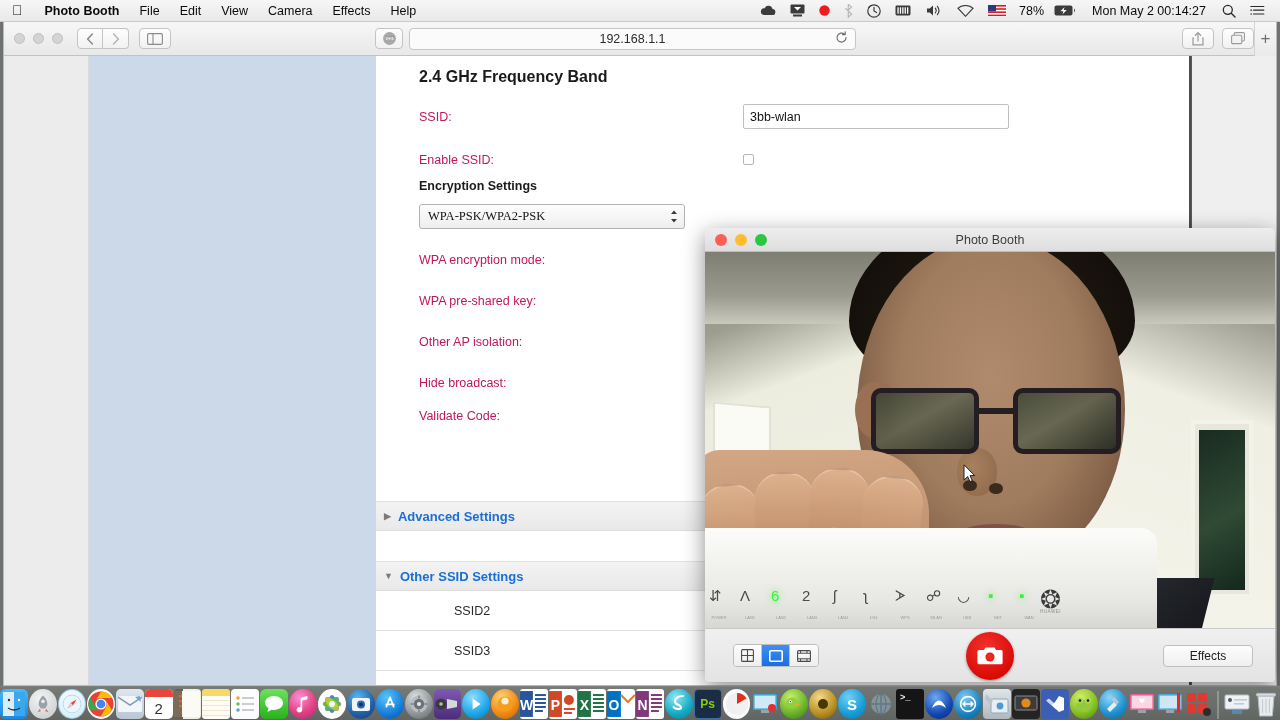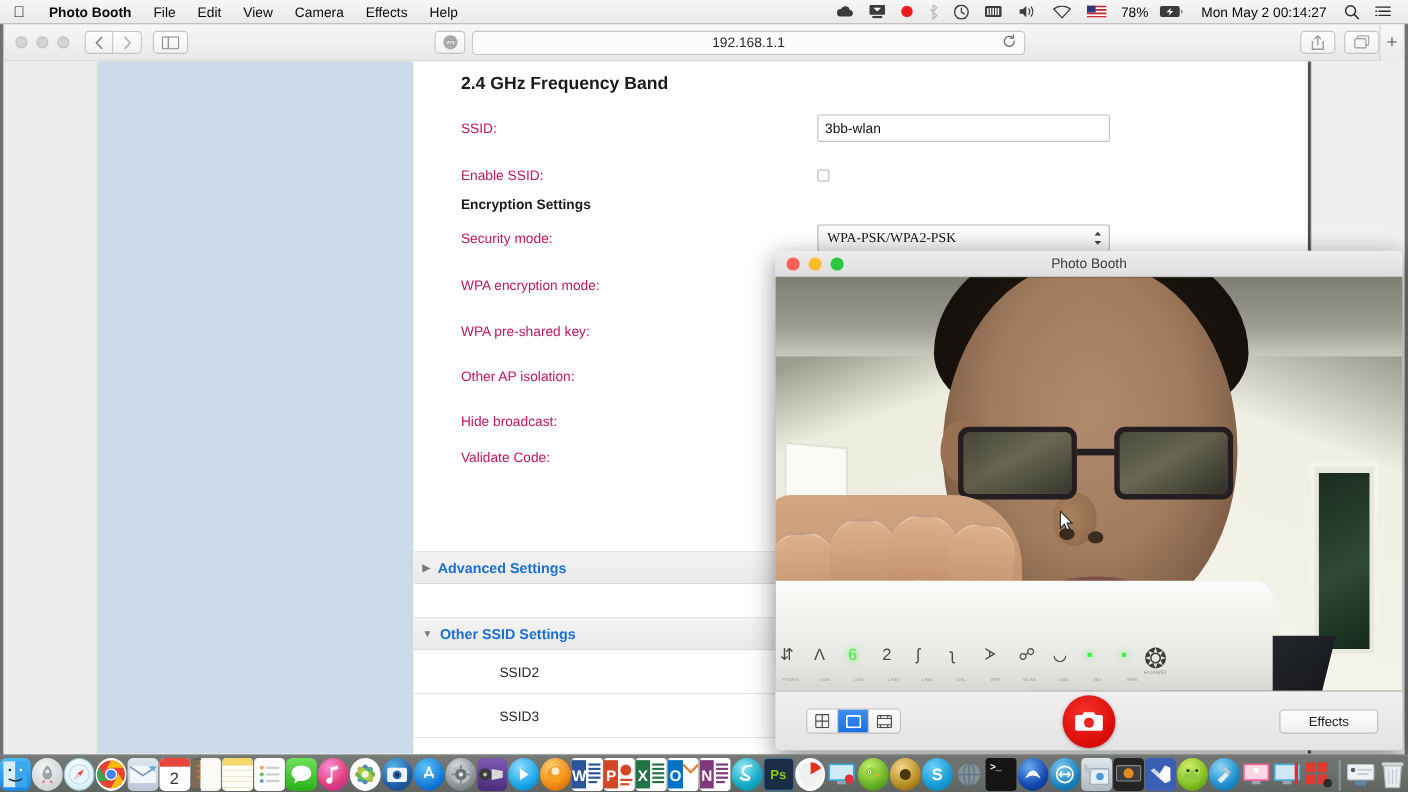--- a/index.html
+++ b/index.html
@@ -54,21 +54,21 @@
     background:linear-gradient(#fefefe,#f1f1f1);
     display:flex;align-items:center;justify-content:center;
     color:#6d6d6d;
   }
   .navgrp { display:flex; }
   .navgrp .tbtn { width:26px; border-radius:0; }
   .navgrp .tbtn:first-child { border-radius:4px 0 0 4px; }
   .navgrp .tbtn:last-child { border-radius:0 4px 4px 0; border-left:none;}
   .sidebarbtn { width:32px; margin-left:10px;}
   .readerbtn { width:28px; margin-right:6px;}
-  .urlwrap { position:absolute; left:391px; width:537px; }
+  .urlwrap { position:absolute; left:371px; width:481px; }
   #urlbar {
     height:22px; border:1px solid #c6c6c6; border-radius:4px;
     background:#fbfbfb;
     display:flex; align-items:center; justify-content:center;
     font-size:12.5px; color:#2b2b2b; position:relative;
   }
   #reload { position:absolute; right:7px; top:2px; color:#777; font-size:13px;}
   .rightgrp { position:absolute; right:22px; display:flex; gap:8px;}
   .rightgrp .tbtn { width:32px; }
   #plusbtn {
@@ -448,21 +448,20 @@
         <div class="row tight">
           <div class="lbl">Enable SSID:</div>
           <div class="ckbox"></div>
         </div>
 
         <div class="row" style="margin-bottom:8px">
           <div class="lbl bold">Encryption Settings</div>
         </div>
 
         <div class="row">
-          <div class="lbl">Security mode:</div>
           <div class="selwrap">
             <span>WPA-PSK/WPA2-PSK</span>
             <span class="selarrows">
               <svg width="8" height="13" viewBox="0 0 8 13">
                   <path d="M4 0.6l3 3.4H1z" fill="#3a3a3a"></path>
                   <path d="M4 12.4l3-3.4H1z" fill="#3a3a3a"></path>
                 </svg>
             </span>
           </div>
         </div>

